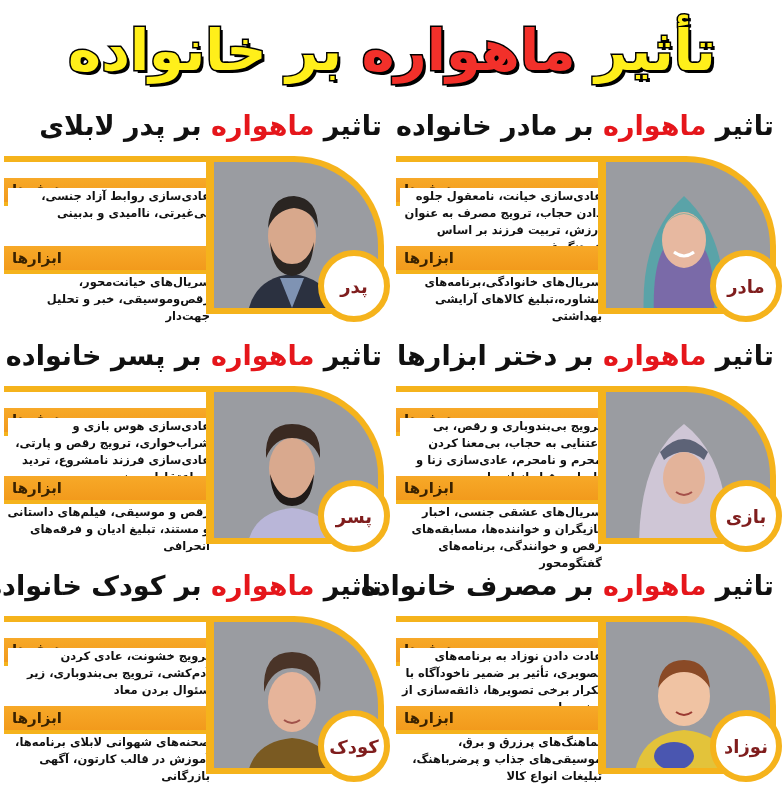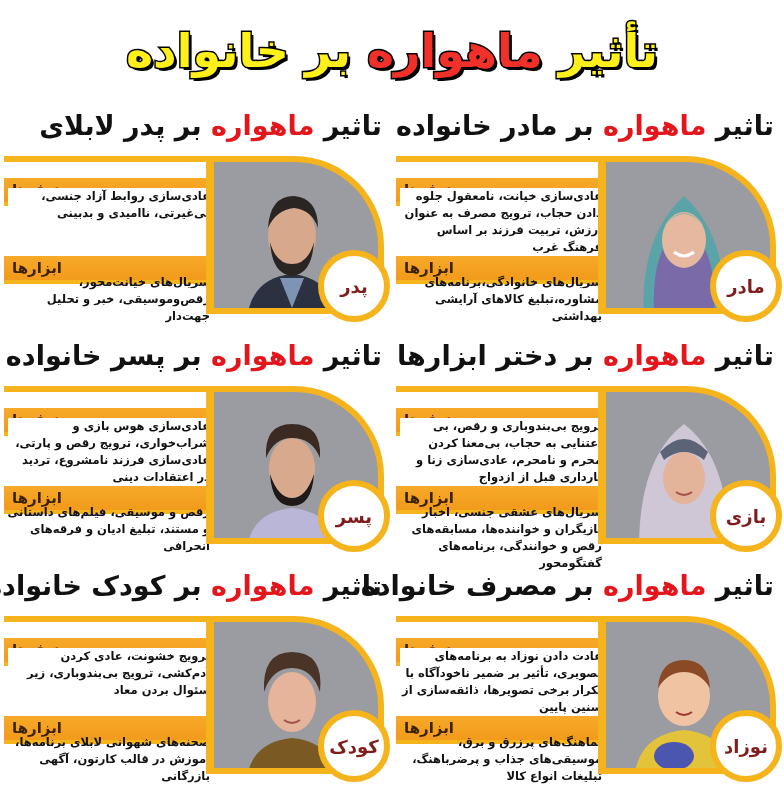--- a/index.html
+++ b/index.html
@@ -5,21 +5,21 @@
   html, body { margin:0; padding:0; }
   body {
     width:784px; height:800px; background:#ffffff; overflow:hidden;
     position:relative;
     font-family: "DejaVu Sans", sans-serif;
   }
   .main-title {
     position:absolute; left:0; top:6px; width:784px; height:90px;
     text-align:center; direction:rtl;
     font-family:"DejaVu Sans", sans-serif; font-weight:bold;
-    font-size:46px; line-height:90px;
+    font-size:56px; line-height:90px;
     -webkit-text-stroke: 3px #000;
     paint-order: stroke fill;
     text-shadow: 3px 3px 0 #000;
     letter-spacing:0;
   }
   .main-title .yellow { color:#ffef1a; }
   .main-title .red { color:#f2302a; }
 
   .section {
     position:absolute; width:392px;
@@ -60,21 +60,21 @@
     direction:rtl; text-align:left;
   }
   .label-bar span {
     position:absolute; left:8px; top:0; line-height:24px;
     font-weight:bold; font-size:15px; color:#3a2200;
   }
   .label-bar .underbar {
     position:absolute; left:0; right:0; bottom:-4px; height:4px; background:#f5b31c;
   }
   .goals-bar { top:6px;margin-top:16px; }
-  .tools-bar { top:100px; }
+  .tools-bar { top:90px; }
   .goals-text {
     position:absolute; left:4px; top:32px; width:202px; height:54px;
     background:#fff;
     direction:rtl; text-align:right;
     font-size:11.5px; line-height:17px; font-weight:bold; color:#111;
   }
   .tools-text {
     position:absolute; left:0px; top:118px; width:206px;
     direction:rtl; text-align:right;
     font-size:11.5px; line-height:17px; font-weight:bold; color:#111;

